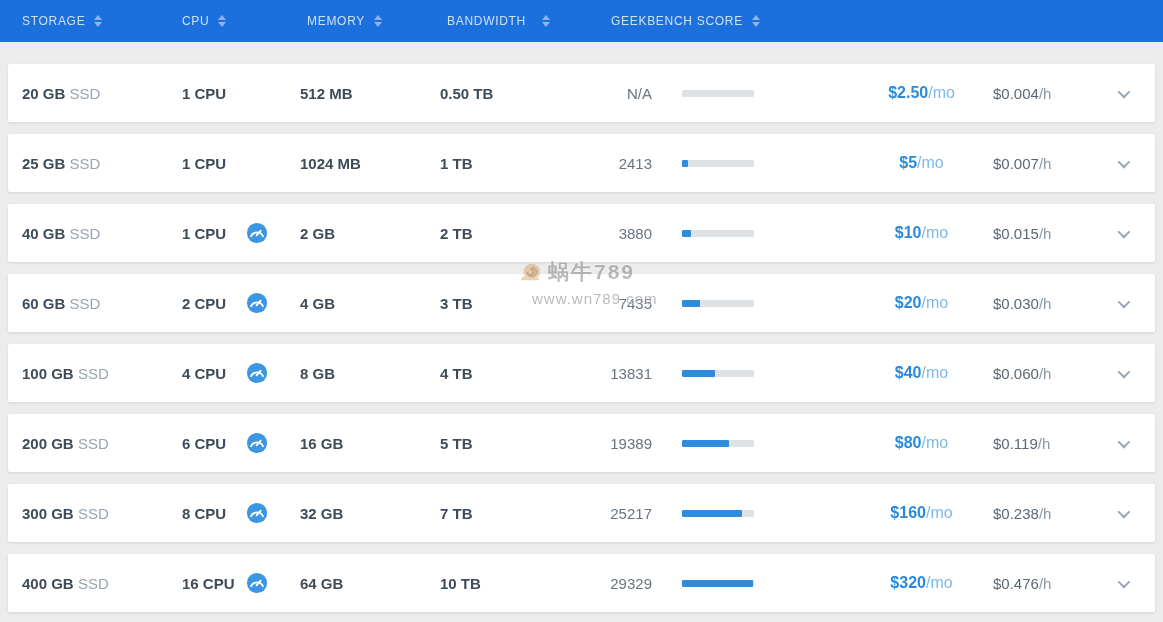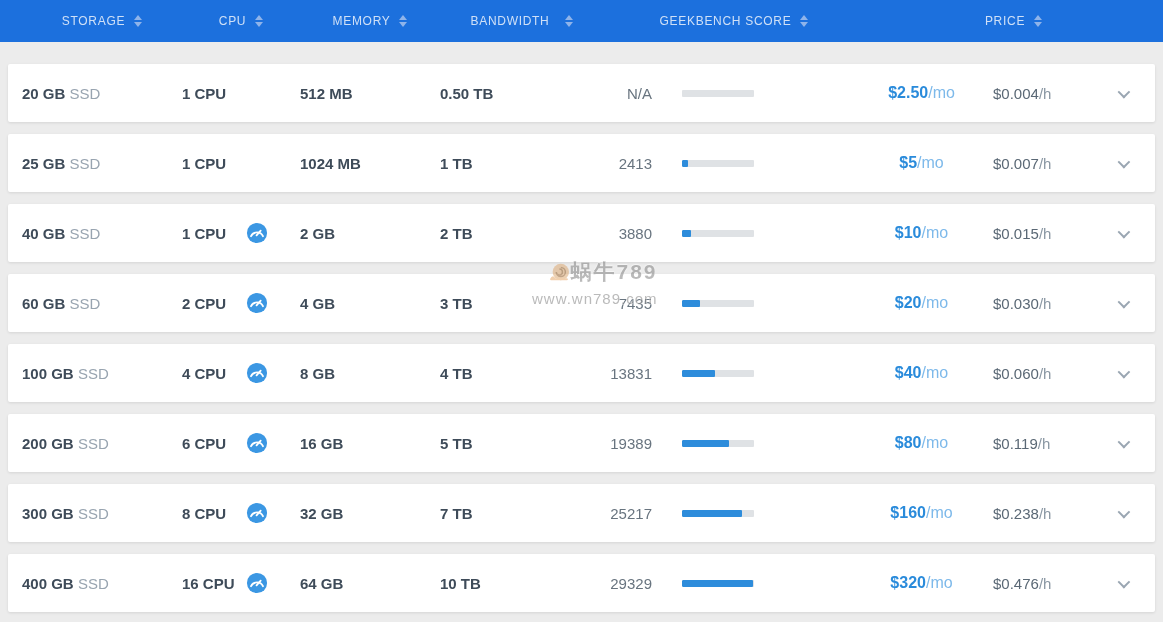--- a/index.html
+++ b/index.html
@@ -4,24 +4,24 @@
 <style>
   * { margin:0; padding:0; box-sizing:border-box; }
   html,body { width:1163px; height:622px; overflow:hidden; }
   body { background:#ececec; font-family:"Liberation Sans","DejaVu Sans",sans-serif; position:relative; }
 
   
   .table-header {
     background:#1c70dd; height:42px; display:flex; align-items:center;
     padding:0 22px; color:#cfe0f7;
   }
-  .hcell { display:flex; align-items:center; gap:9px; font-size:12px; letter-spacing:0.7px; cursor:pointer;justify-content:center; }
+  .hcell { display:flex; align-items:center; gap:9px; font-size:12px; letter-spacing:0.7px; cursor:pointer; }
   .w-storage { width:160px; }
   .w-cpu { width:118px; }
-  .w-memory { width:140px; }
+  .w-memory { width:140px;margin-left:7px; }
   .w-bandwidth { width:164px;gap:16px; }
   .w-score { width:260px; }
   .w-price { flex:1; padding-left:22px; }
   .sort { display:inline-flex; flex-direction:column; align-items:center; }
   .sort i { display:block; width:0; height:0; border-left:4px solid transparent; border-right:4px solid transparent; }
   .sort .tri-up { border-bottom:5px solid #8fb4ea; }
   .sort .tri-down { border-top:5px solid #8fb4ea; margin-top:2px; }
 
   
   .table-body { padding:22px 8px 0 8px; }
@@ -47,21 +47,21 @@
   .c-hourly { width:90px; margin-left:14px; font-size:15px; font-weight:normal; color:#5a6875; white-space:nowrap; }
   .c-hourly .hper { color:#8a97a3; }
   .c-chevron { flex:1; display:flex; justify-content:flex-end; padding-right:14px; }
   .chev { width:9px; height:9px; border-right:2px solid #9aa6b2; border-bottom:2px solid #9aa6b2; transform:rotate(45deg) translateY(-2px); cursor:pointer; }
 
   
   .watermark {
     position:absolute; left:518px; top:258px; opacity:0.60; text-align:left;
     color:#8d8d8d; text-shadow:0 1px 1px #ffffff, 0 -1px 1px #ffffff; pointer-events:none;
   }
-  .wm-top { display:flex; align-items:center; font-size:21px; font-weight:bold; letter-spacing:2px;justify-content:flex-end; }
+  .wm-top { display:flex; align-items:center; gap:6px; font-size:21px; font-weight:bold; letter-spacing:2px; }
   .wm-url { font-size:15px; letter-spacing:1px; margin-top:4px; margin-left:14px; }
 </style>
 </head>
 <body>
 
 <div class="table-header">
   <div class="hcell w-storage">
     <span>STORAGE</span>
     <span class="sort">
         <i class="tri-up"></i>
@@ -84,27 +84,20 @@
   </div>
   <div class="hcell w-bandwidth">
     <span>BANDWIDTH</span>
     <span class="sort">
         <i class="tri-up"></i>
         <i class="tri-down"></i>
       </span>
   </div>
   <div class="hcell w-score">
     <span>GEEKBENCH SCORE</span>
-    <span class="sort">
-        <i class="tri-up"></i>
-        <i class="tri-down"></i>
-      </span>
-  </div>
-  <div class="hcell w-price">
-    <span>PRICE</span>
     <span class="sort">
         <i class="tri-up"></i>
         <i class="tri-down"></i>
       </span>
   </div>
 </div>
 
 <div class="table-body">
     <div class="card">
     <div class="cell c-storage">

